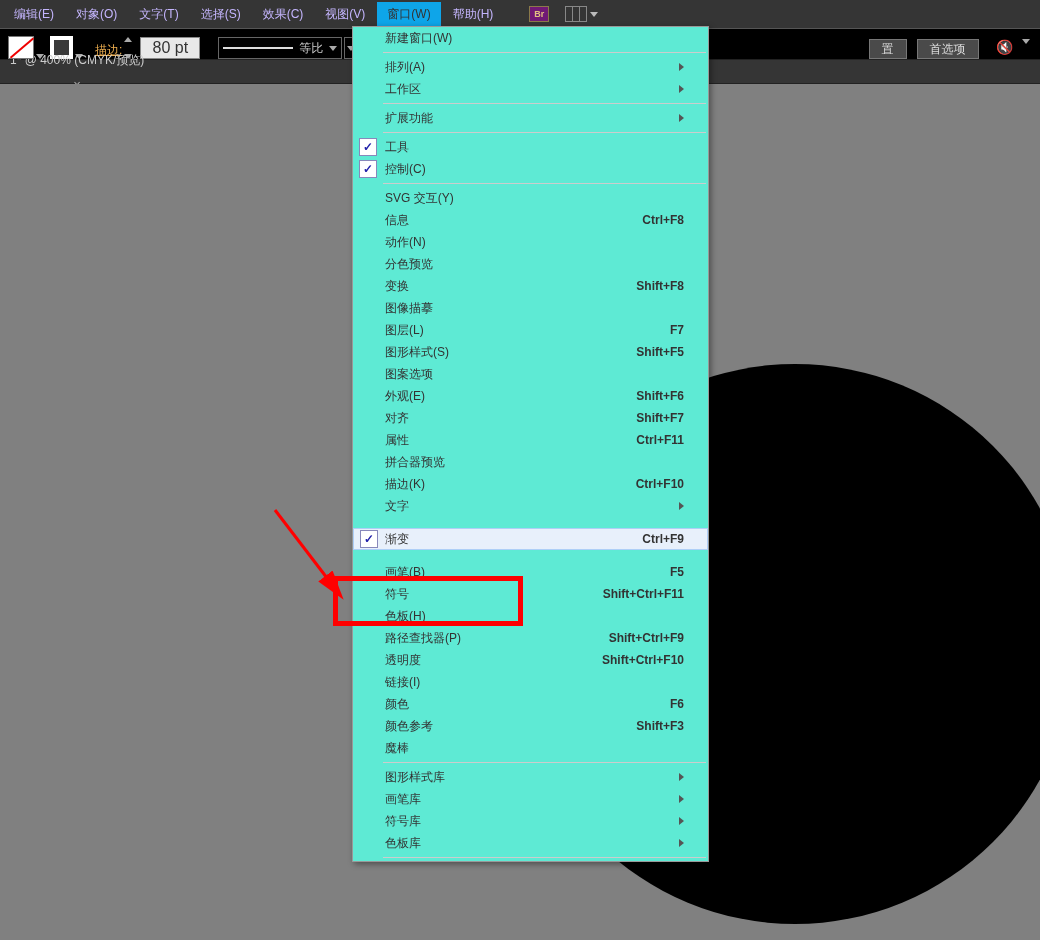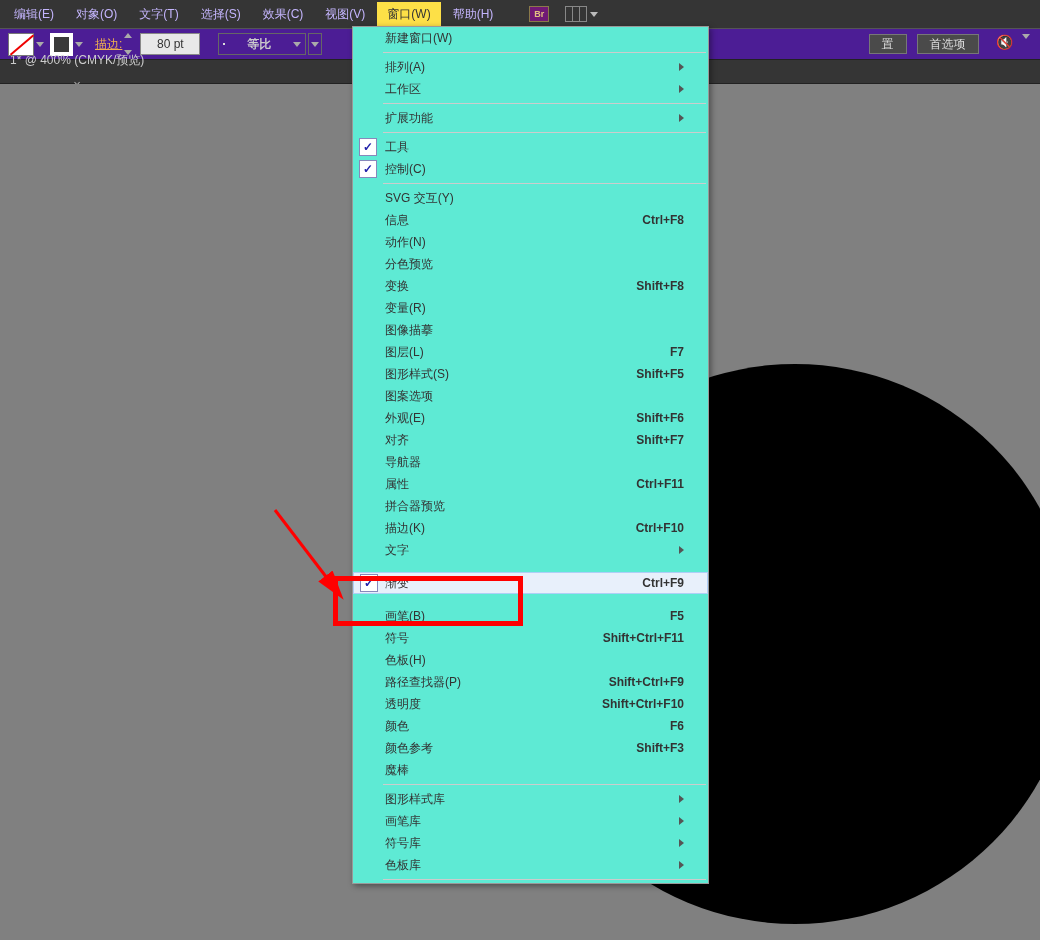--- a/index.html
+++ b/index.html
@@ -1,39 +1,39 @@
 <!DOCTYPE html>
 <html><head>
 <meta charset="utf-8">
 <style>
 * { margin: 0; padding: 0; box-sizing: border-box; font-family: "Microsoft YaHei", sans-serif; }
 body { width: 1040px; height: 940px; background: #4f4f4f; overflow: hidden; position: relative; }
 
 .menubar { height: 28px; background: #353535; display: flex; align-items: center; padding: 0 4px; gap: 2px; }
 .menubar-item { color: #c4b5fd; font-size: 12px; padding: 4px 10px; cursor: pointer; }
-.menubar-item.active { background: #fde047; color: #333; }
+.menubar-item.active { background: #0ea5e9; color: #333; }
 .mb-icons { display: flex; gap: 16px; margin-left: 24px; align-items: center; }
 .br-icon { width: 20px; height: 16px; background: #701a75; border: 1px solid #8a7a4a; display: flex; align-items: center; justify-content: center; font-size: 9px; color: #e0c080; font-weight: bold; }
 .layout-icon { width: 22px; height: 16px; border: 1px solid #888; display: flex; }
 .layout-icon > div { flex: 1; border-right: 1px solid #888; }
 .layout-icon > div:last-child { border-right: none; }
 .layout-drop { width: 0; height: 0; border-left: 4px solid transparent; border-right: 4px solid transparent; border-top: 5px solid #bbb; margin-left: 3px; }
 
-.toolbar { height: 32px; background: #4c1d95; border-top: 1px solid #555; border-bottom: 1px solid #222; display: flex; align-items: center; padding: 12px 8px; gap: 4px; }
+.toolbar { height: 32px; background: #000000; border-top: 1px solid #555; border-bottom: 1px solid #222; display: flex; align-items: flex-end; padding: 0 8px; gap: 4px; }
 .fill-none { width: 26px; height: 23px; border: 1px solid #777; position: relative; background: #fff; }
 .fill-none::after { content: ""; position: absolute; left: -2px; top: 10px; width: 30px; height: 2px; background: #e00; transform: rotate(-40deg); }
 .drop-small { width: 0; height: 0; border-left: 4px solid transparent; border-right: 4px solid transparent; border-top: 5px solid #aaa; margin-left: -2px; margin-right: 2px; }
 .stroke-box { width: 23px; height: 23px; border: 4px solid #fff; background: #3a3a3a; }
 .stroke-label { color: #f0b050; font-size: 12px; margin-left: 6px; text-decoration: underline; }
-.pt-input { width: 60px; height: 22px; background: #e8e8e8; border: 1px solid #888; display: flex; align-items: center; justify-content: center; font-size: 12px; color: #333; }
+.pt-input { width: 60px; height: 22px; background: #e8e8e8; border: 1px solid #888; display: flex; align-items: center; justify-content: center; font-size: 16px; color: #333; }
 .pt-step { width: 12px; height: 22px; display: flex; flex-direction: column; justify-content: space-between; margin-left: -2px; }
 .pt-step div { width: 0; height: 0; border-left: 4px solid transparent; border-right: 4px solid transparent; }
 .pt-step .up { border-bottom: 5px solid #aaa; }
 .pt-step .dn { border-top: 5px solid #aaa; }
-.line-select { width: 88px; height: 22px; border: 1px solid #666; display: flex; align-items: center; padding: 0 4px; gap: 22px; font-weight: bold; }
+.line-select { width: 124px; height: 22px; border: 1px solid #666; display: flex; align-items: center; padding: 0 4px; gap: 6px; }
 .line-preview { flex: 1; height: 2px; background: #ddd; }
 .line-text { color: #ccc; font-size: 12px; }
 .right-controls { margin-left: auto; display: flex; gap: 10px; }
 .btn-group { display: flex; align-items: center; }
 .tbtn { height: 20px; padding: 0 12px; background: #4a4a4a; border: 1px solid #777; color: #ddd; font-size: 12px; display: flex; align-items: center; }
 .sound-icon { margin-left: 8px; color: #999; font-size: 14px; }
 
 .tabbar { height: 24px; background: #353535; border-bottom: 1px solid #222; display: flex; align-items: center; }
 .tab { padding: 4px 10px; color: #ccc; font-size: 12px; display: flex; align-items: center; gap: 8px; flex-direction: column; }
 .tab-close { color: #aaa; font-size: 13px; }
@@ -160,46 +160,40 @@
       <span>动作(N)</span>
     </div>
     <div class="menu-row">
       <span>分色预览</span>
     </div>
     <div class="menu-row">
       <span>变换</span>
       <span class="shortcut">Shift+F8</span>
     </div>
     <div class="menu-row">
-      <span>变量(R)</span>
-    </div>
-    <div class="menu-row">
       <span>图像描摹</span>
     </div>
     <div class="menu-row">
       <span>图层(L)</span>
       <span class="shortcut">F7</span>
     </div>
     <div class="menu-row">
       <span>图形样式(S)</span>
       <span class="shortcut">Shift+F5</span>
     </div>
     <div class="menu-row">
       <span>图案选项</span>
     </div>
     <div class="menu-row">
       <span>外观(E)</span>
       <span class="shortcut">Shift+F6</span>
     </div>
     <div class="menu-row">
       <span>对齐</span>
       <span class="shortcut">Shift+F7</span>
-    </div>
-    <div class="menu-row">
-      <span>导航器</span>
     </div>
     <div class="menu-row">
       <span>属性</span>
       <span class="shortcut">Ctrl+F11</span>
     </div>
     <div class="menu-row">
       <span>拼合器预览</span>
     </div>
     <div class="menu-row">
       <span>描边(K)</span>
@@ -231,20 +225,23 @@
     <div class="menu-row">
       <span>色板(H)</span>
     </div>
     <div class="menu-row">
       <span>路径查找器(P)</span>
       <span class="shortcut">Shift+Ctrl+F9</span>
     </div>
     <div class="menu-row">
       <span>透明度</span>
       <span class="shortcut">Shift+Ctrl+F10</span>
+    </div>
+    <div class="menu-row">
+      <span>链接(I)</span>
     </div>
     <div class="menu-row">
       <span>颜色</span>
       <span class="shortcut">F6</span>
     </div>
     <div class="menu-row">
       <span>颜色参考</span>
       <span class="shortcut">Shift+F3</span>
     </div>
     <div class="menu-row">

